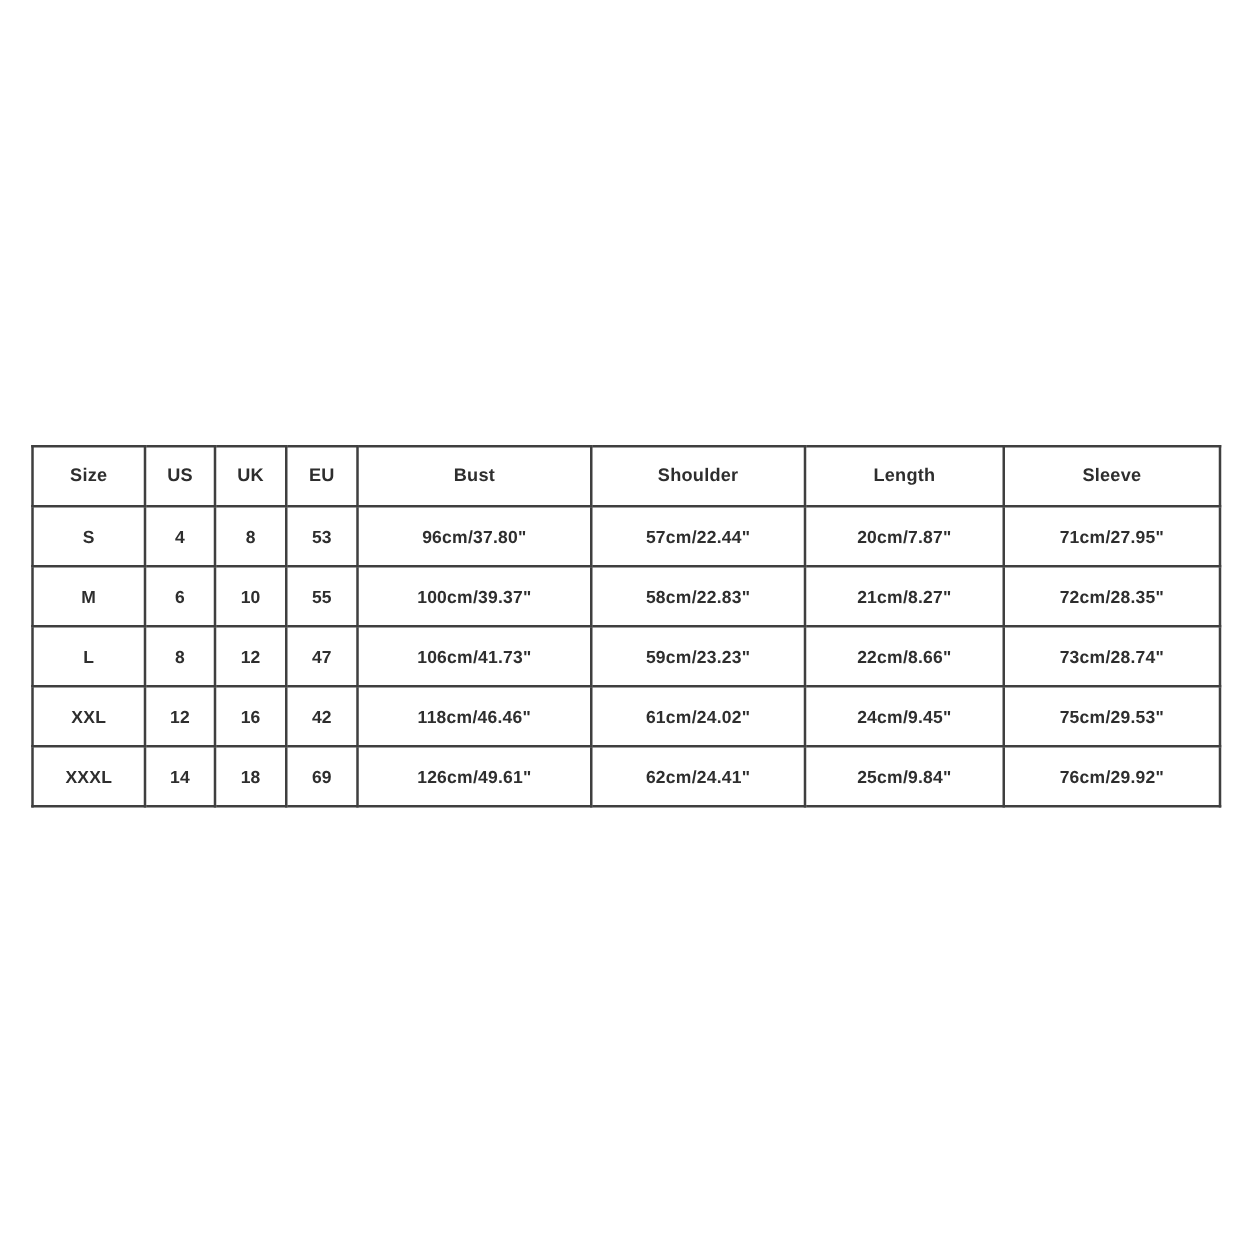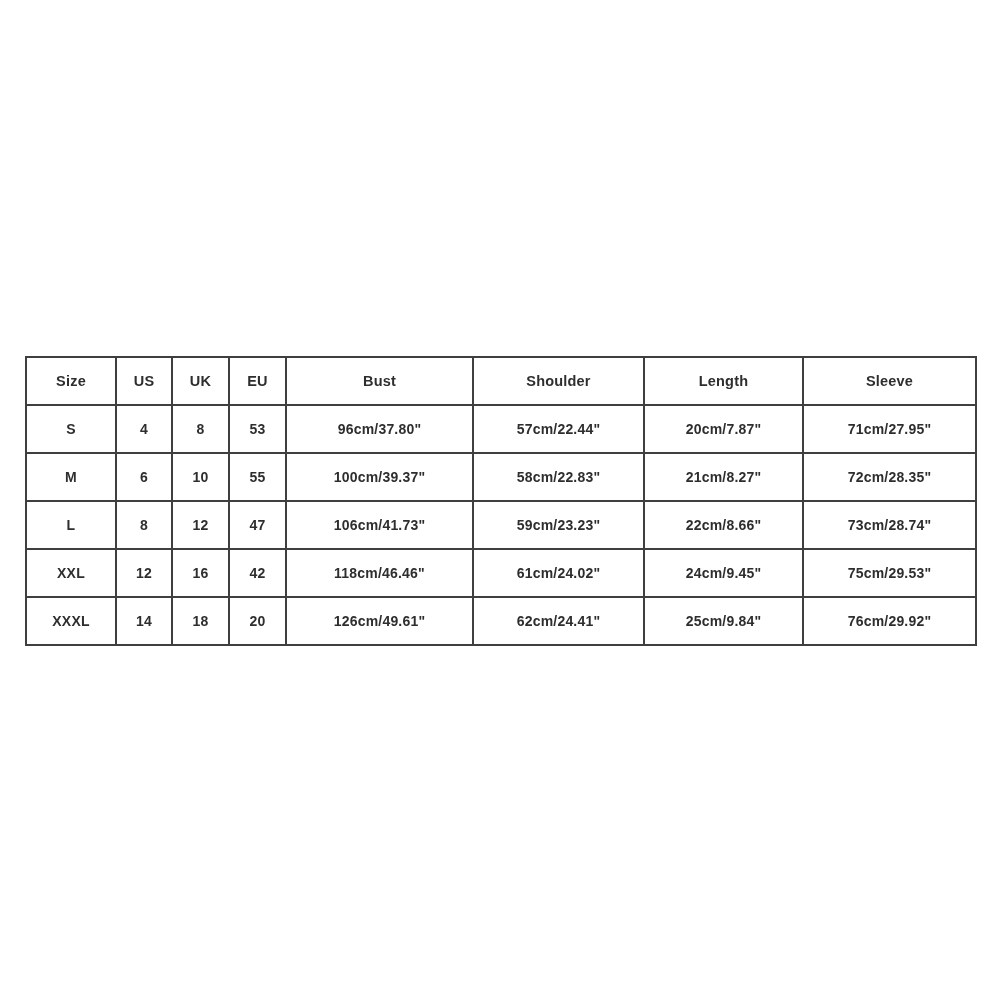--- a/index.html
+++ b/index.html
@@ -113,21 +113,21 @@
           <td>42</td>
           <td>118cm/46.46"</td>
           <td>61cm/24.02"</td>
           <td>24cm/9.45"</td>
           <td>75cm/29.53"</td>
         </tr>
         <tr>
           <td>XXXL</td>
           <td>14</td>
           <td>18</td>
-          <td>20</td>
+          <td>69</td>
           <td>126cm/49.61"</td>
           <td>62cm/24.41"</td>
           <td>25cm/9.84"</td>
           <td>76cm/29.92"</td>
         </tr>
       </tbody>
   </table>
 </div>
 
 </body></html>

